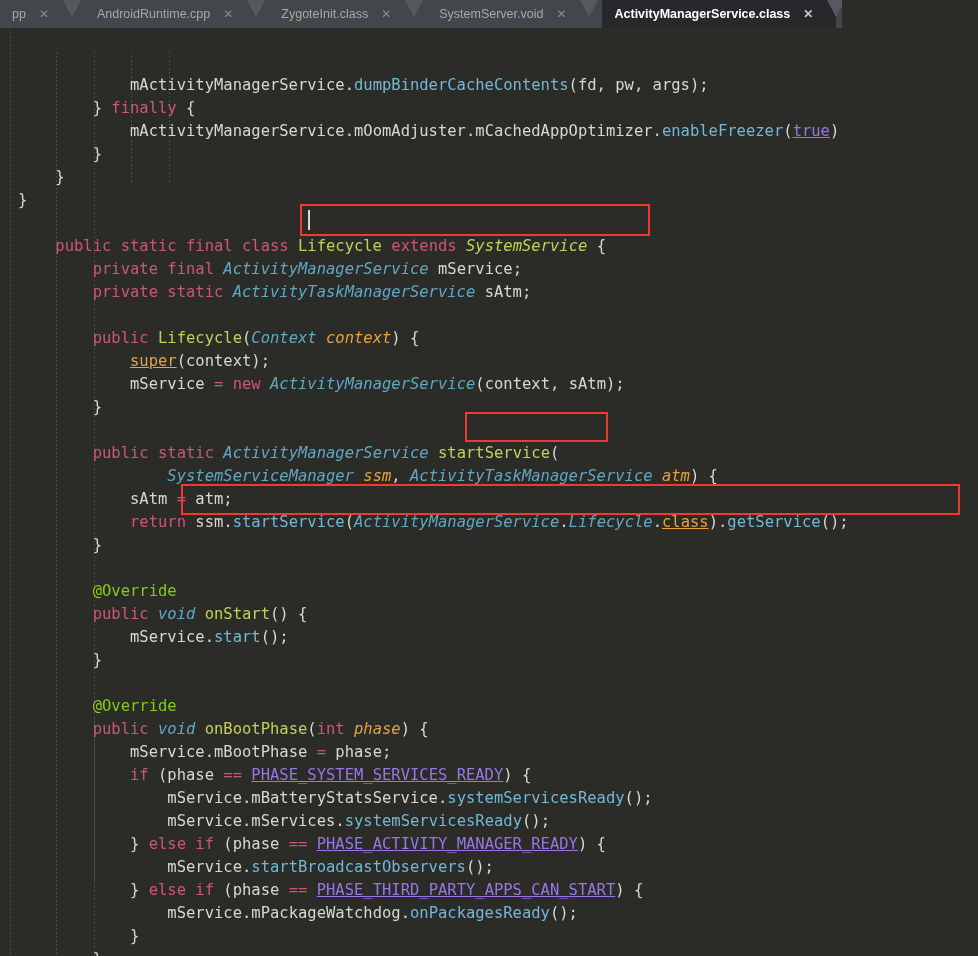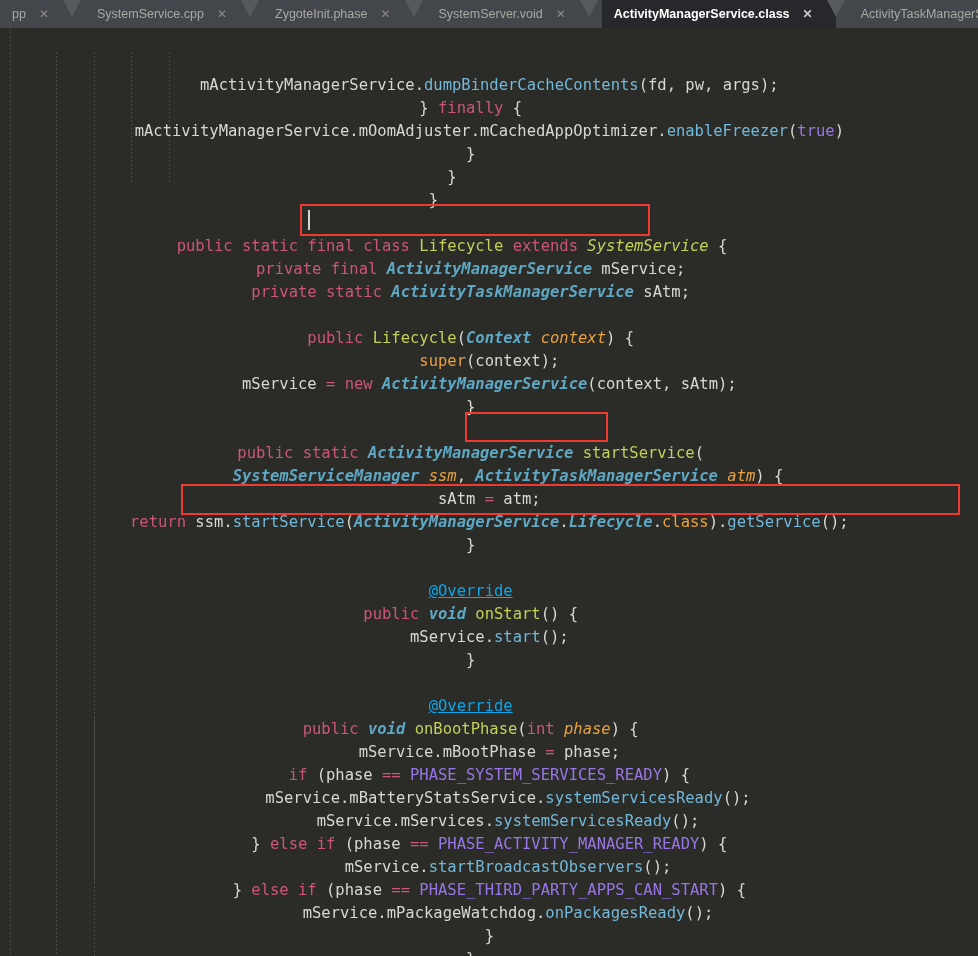--- a/index.html
+++ b/index.html
@@ -8,21 +8,21 @@
     width: 978px; height: 956px;
     overflow: hidden;
   }
   body {
     font-family: "DejaVu Sans Mono", monospace;
   }
 
   
   #tabbar {
     position: relative;
-    width: 978px;
+    width: 842px;
     height: 28px;
     background: #a3a3a3;
     overflow: hidden;
     white-space: nowrap;
     display: flex;
     align-items: stretch;
   }
   .tab {
     position: relative;
     display: flex;
@@ -71,21 +71,20 @@
     background: linear-gradient(to right, #26282b 0 50%, #43464a 50% 100%);
   }
 
   
   #editor {
     position: relative;
     width: 978px;
     height: 928px;
     background: #2b2b28;
     overflow: hidden;
-    text-align: center;
   }
   #code {
     position: absolute;
     top: 0; left: 0;
     font-family: "DejaVu Sans Mono", monospace;
     font-size: 15.5px;
     line-height: 23px;
     white-space: pre;
     color: #d8d8d0;
   }
@@ -100,27 +99,27 @@
     position: absolute;
     top: 0;
     width: 1px;
     background-image: linear-gradient(to bottom, #4a4a45 0 2px, transparent 2px 4px);
     background-size: 1px 4px;
     background-repeat: repeat-y;
   }
 
   
   .kw   { color: #cc5679; margin-top: 32px; }            
-  .typ  { color: #5fa8c4; font-style: italic; font-weight: bold; }  
-  .ann  { color: #0ea5e9; text-decoration: underline; }            
+  .typ  { color: #5fa8c4; font-style: italic; }  
+  .ann  { color: #84cc16; }            
   .meth { color: #c4d05a; }            
   .call { color: #72b8d8; }            
   .par  { color: #e8a23d; font-style: italic; }  
-  .con  { color: #9876e8; }            
-  .fn   { color: #e8a23d; }            
+  .con  { color: #9876e8; text-decoration: underline; }            
+  .fn   { color: #e8a23d; text-decoration: underline; }            
   .plain{ color: #d8d8d0; }
   .op   { color: #cc5679; }            
   .punc { color: #d8d8d0; }
 
   
   .hl {
     position: absolute;
     border: 2px solid #ef3a32;
     box-sizing: border-box;
     pointer-events: none;
@@ -135,26 +134,26 @@
 </head>
 <body>
 
 <div id="tabbar">
     <div class="tab">
       <span class="tab-label">pp</span>
       <span class="tab-close">✕</span>
     </div>
     <div class="tsep"></div>
     <div class="tab">
-      <span class="tab-label">SystemService.cpp</span>
+      <span class="tab-label">AndroidRuntime.cpp</span>
       <span class="tab-close">✕</span>
     </div>
     <div class="tsep"></div>
     <div class="tab">
-      <span class="tab-label">ZygoteInit.phase</span>
+      <span class="tab-label">ZygoteInit.class</span>
       <span class="tab-close">✕</span>
     </div>
     <div class="tsep"></div>
     <div class="tab">
       <span class="tab-label">SystemServer.void</span>
       <span class="tab-close">✕</span>
     </div>
     <div class="tsep dark-right"></div>
     <div class="tab active">
       <span class="tab-label">ActivityManagerService.class</span>

